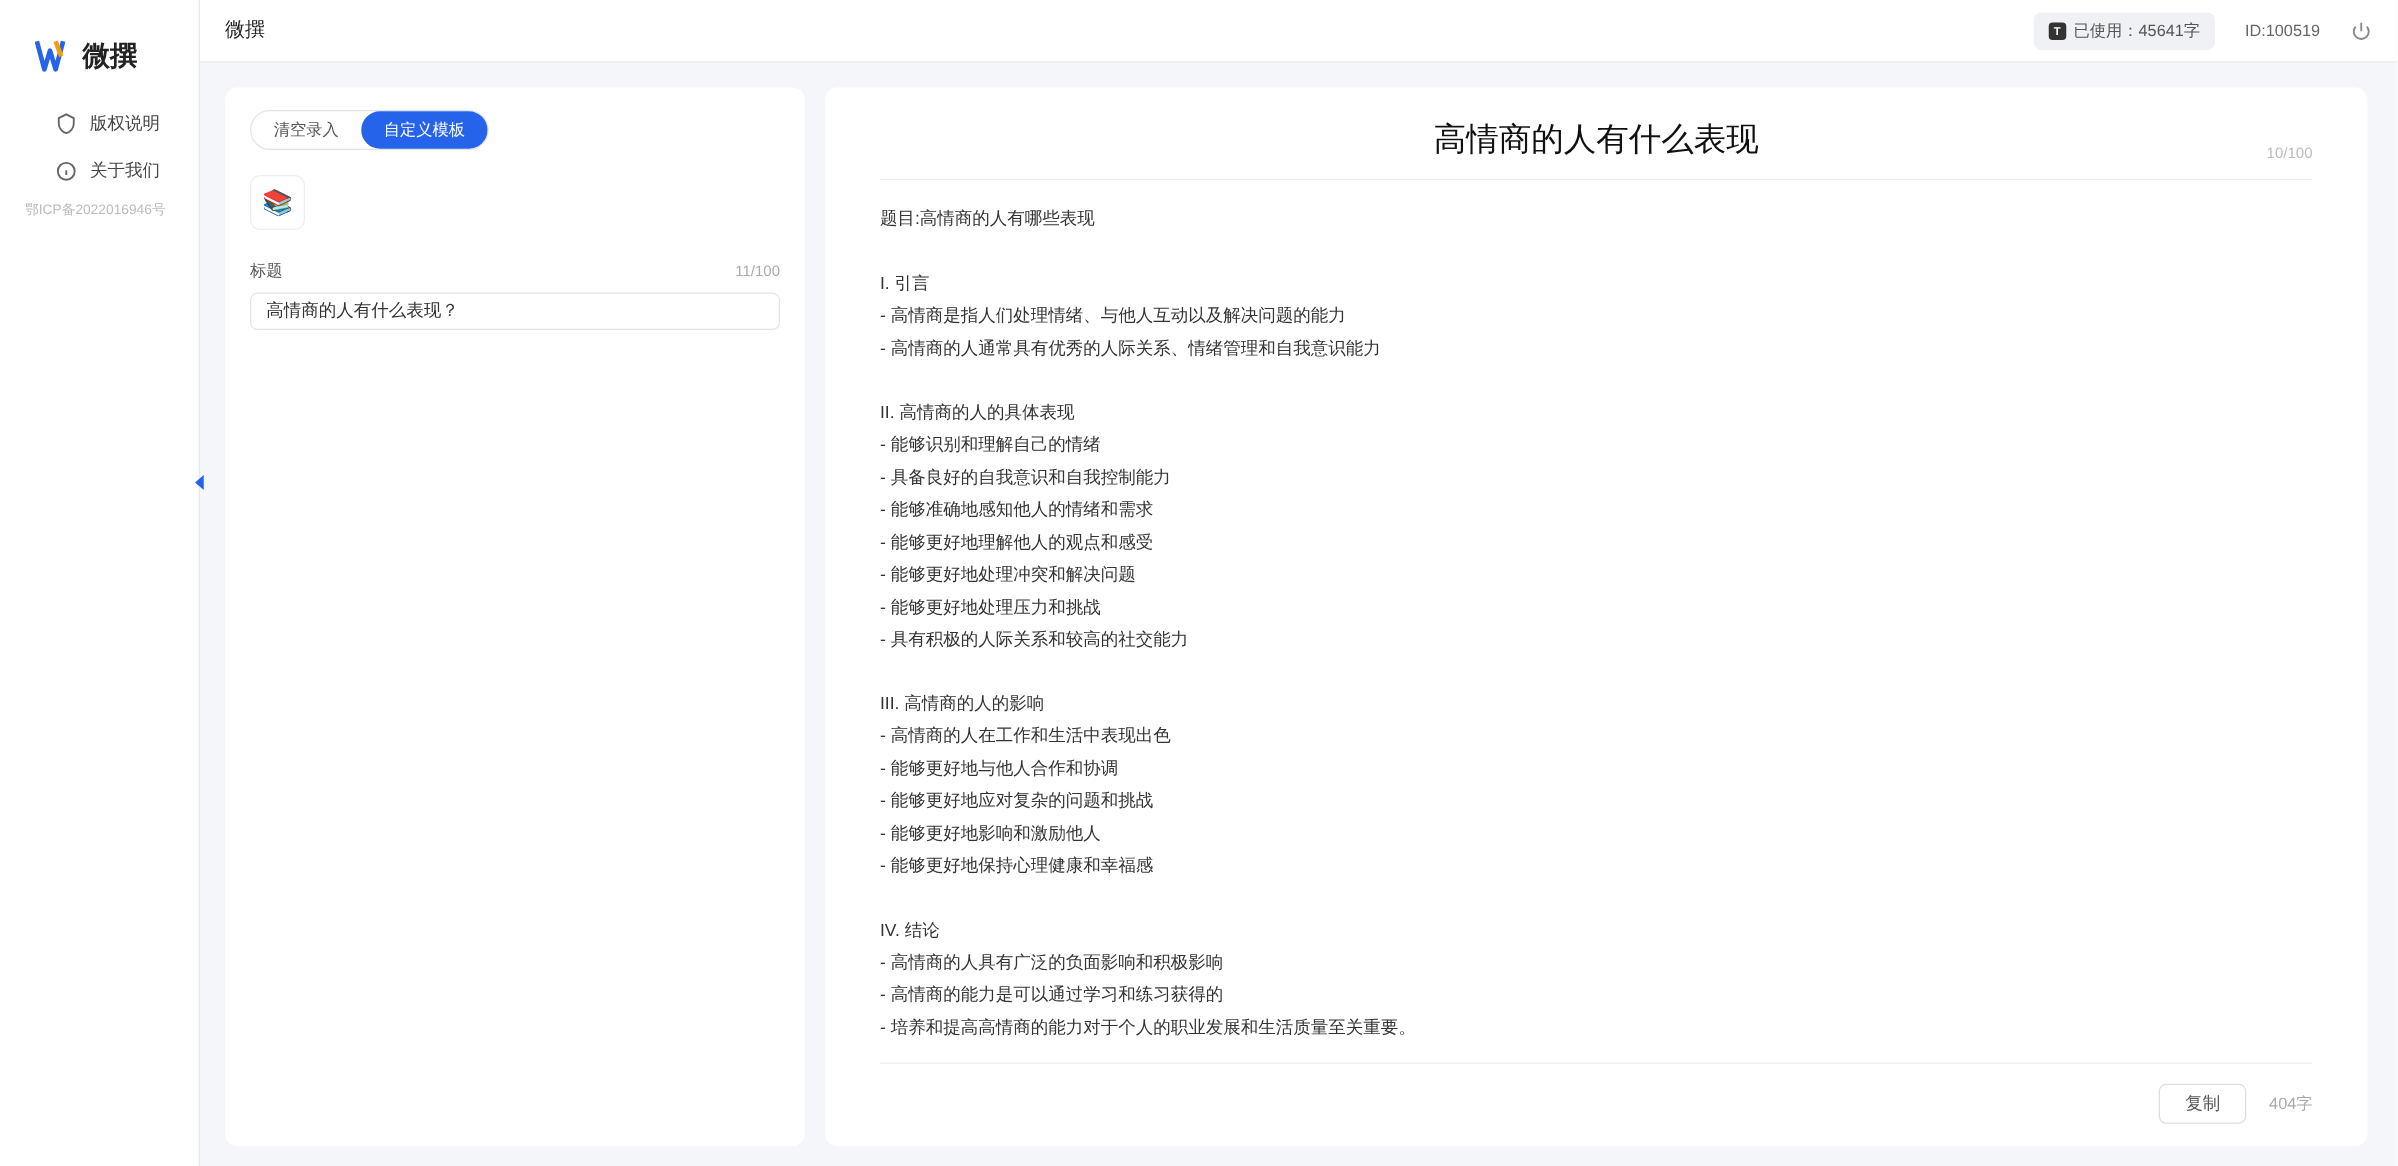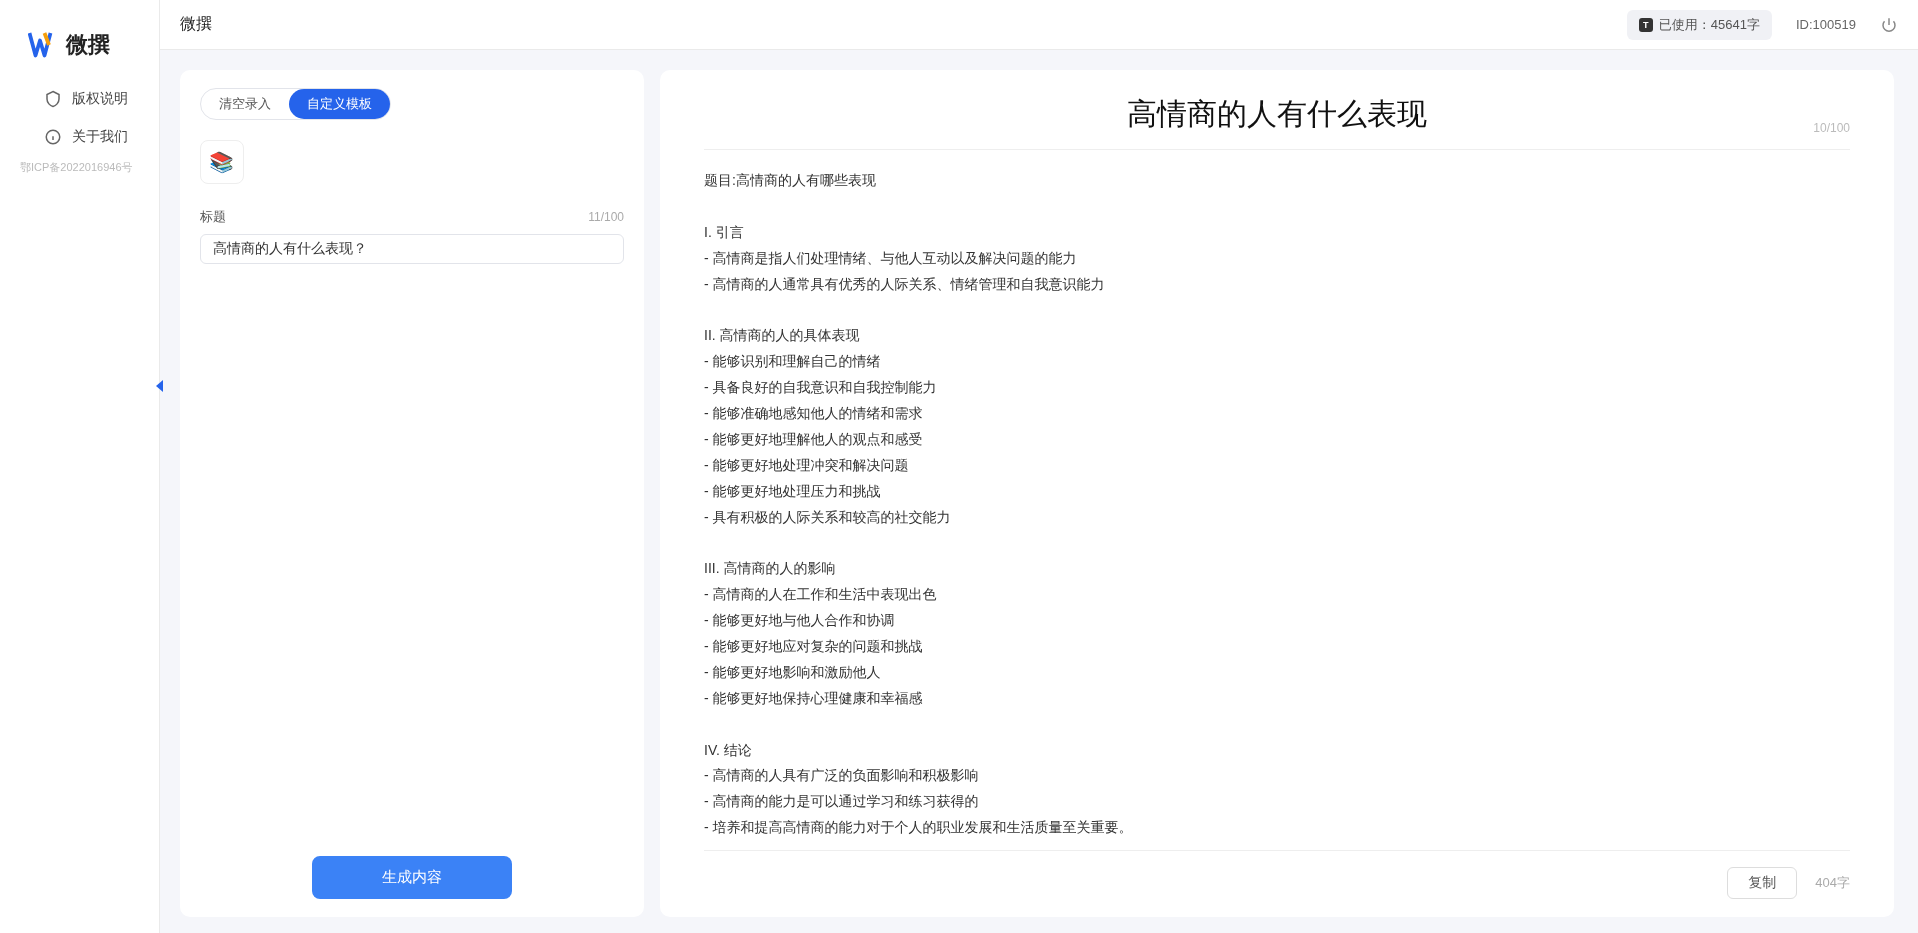--- a/index.html
+++ b/index.html
@@ -53,21 +53,21 @@
     
     .clear-row { margin-top: 20px; text-align: center; }
     .clear-btn { display: inline-flex; align-items: center; gap: 4px; font-size: 13px; color: #999; cursor: pointer; border: none; background: none; }
     
     .panel-left-footer { margin-top: auto; display: flex; justify-content: center; padding-top: 16px; }
     .generate-btn { width: 200px; padding: 12px 0; background: #3b82f6; color: #fff; border: none; border-radius: 8px; font-size: 15px; cursor: pointer; }
     
     
     .panel-right { flex: 1; background: #fff; border-radius: 10px; padding: 24px 44px 18px; display: flex; flex-direction: column; }
     .result-title-row { text-align: center; position: relative; padding-bottom: 14px; border-bottom: 1px solid #eee; margin-bottom: 18px; }
-    .result-title { font-size: 30px; font-weight: 400; color: #111; font-family: "SimSun", serif; }
+    .result-title { font-size: 26px; font-weight: 400; color: #111; font-family: "SimSun", serif; }
     .result-title-counter { position: absolute; right: 0; bottom: 14px; font-size: 12px; color: #bbb; }
     .result-body { flex: 1; overflow-y: auto; font-size: 14px; line-height: 1.85; color: #333; white-space: pre-line; }
     .result-footer { display: flex; justify-content: flex-end; align-items: center; gap: 18px; padding-top: 16px; border-top: 1px solid #eee; margin-top: 4px; }
     .copy-btn { padding: 6px 20px; border: 1px solid #ddd; background: #fff; border-radius: 6px; font-size: 14px; color: #555; cursor: pointer; }
     .word-count { font-size: 13px; color: #aaa; }
   </style>
 </head>
 <body>
 
 <div class="app">
@@ -138,23 +138,20 @@
           <div class="template-icon">📚</div>
         </div>
 
         <div class="field-label">
           <span class="field-label-text">标题</span>
           <span class="field-counter">11/100</span>
         </div>
         <input class="title-input" type="text" value="高情商的人有什么表现？" style="">
 
 
-        <div class="panel-left-footer">
-          <button class="generate-btn">生成内容</button>
-        </div>
       </div>
 
       <div class="panel-right">
         <div class="result-title-row">
           <div class="result-title">高情商的人有什么表现</div>
           <div class="result-title-counter">10/100</div>
         </div>
         <div class="result-body">题目:高情商的人有哪些表现
 
 I. 引言

